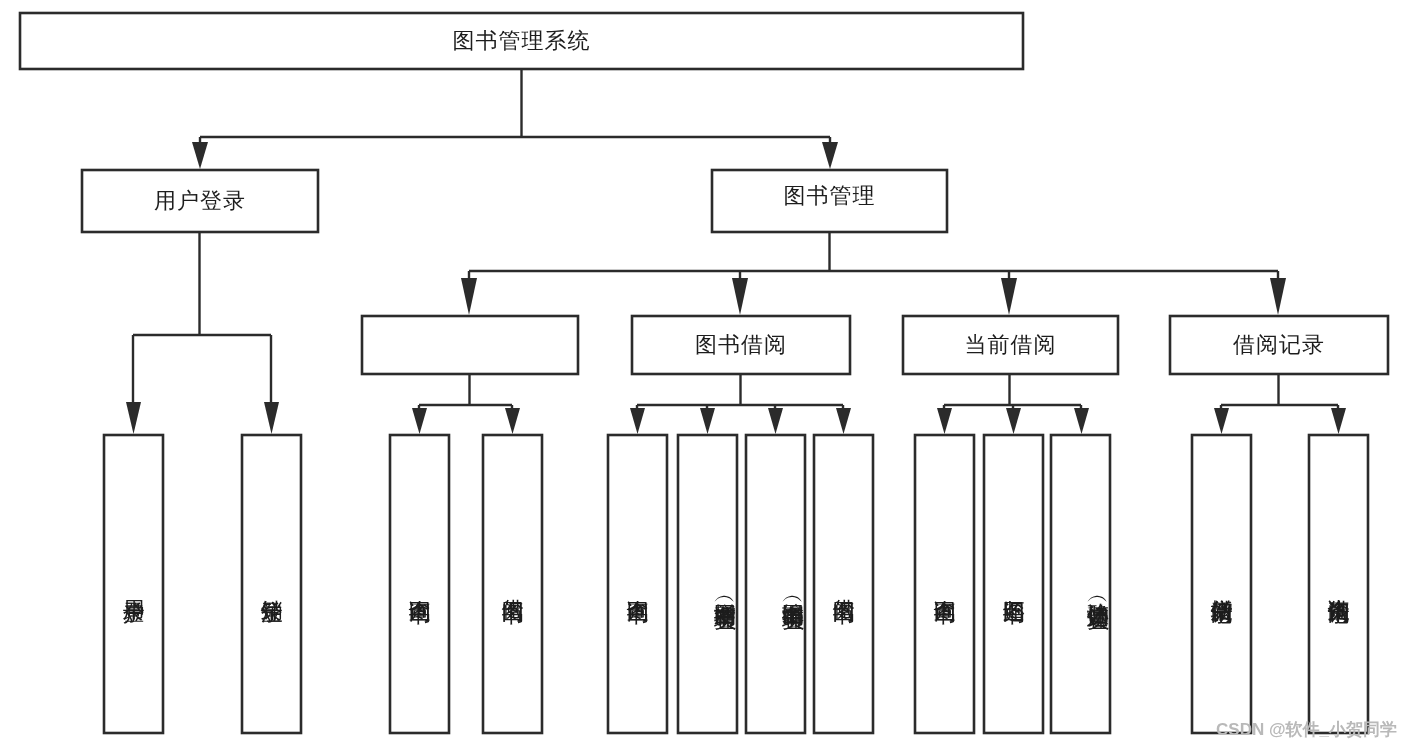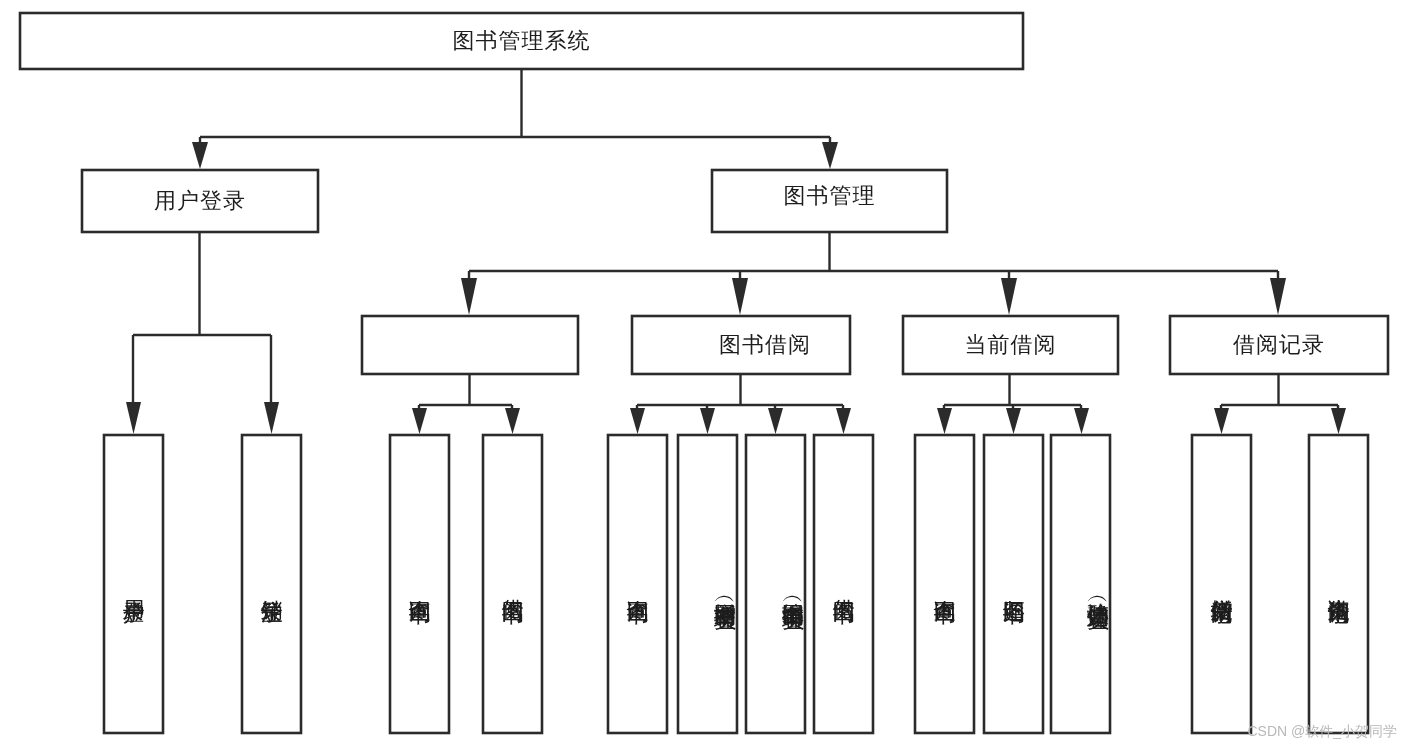--- a/index.html
+++ b/index.html
@@ -67,24 +67,25 @@
     color: #1d1d1d;
     letter-spacing: 1px;
     pointer-events: none;
     border-radius: 17px;
   }
   .watermark {
     position: absolute;
     right: 8px;
     bottom: 6px;
     font-family: "Liberation Sans", "DejaVu Sans", sans-serif;
-    font-size: 14px;
+    font-size: 17px;
     color: #b9b9b9;
     white-space: nowrap;
     user-select: none;
+    font-weight: bold;
   }
 </style>
 </head>
 <body>
 
 <div id="diagram-root">
 
   <svg class="diagram" viewBox="0 0 1405 747">
 
     <g>
@@ -186,21 +187,21 @@
     <rect class="node-box" x="1051" y="435" width="59" height="298"></rect>
     <rect class="node-box" x="1192" y="435" width="59" height="298"></rect>
     <rect class="node-box" x="1309" y="435" width="59" height="298"></rect>
   </svg>
 
   <div class="h-label" style="left:20px; top:13px; width:1003px; height:56px;">图书管理系统</div>
 
   <div class="h-label" style="left:82px; top:170px; width:236px; height:62px;">用户登录</div>
   <div class="h-label" style="left:712px; top:170px; width:235px; height:52px;">图书管理</div>
 
-  <div class="h-label" style="left:632px; top:316px; width:218px; height:58px;padding-left:24px;">图书借阅</div>
+  <div class="h-label" style="left:632px; top:316px; width:218px; height:58px;">图书借阅</div>
   <div class="h-label" style="left:903px; top:316px; width:215px; height:58px;">当前借阅</div>
   <div class="h-label" style="left:1170px; top:316px; width:218px; height:58px;">借阅记录</div>
 
   <div class="vertical-label" style="left:104px; top:435px; width:59px; height:298px;">用户登录</div>
   <div class="vertical-label" style="left:242px; top:435px; width:59px; height:298px;">注销登录</div>
   <div class="vertical-label" style="left:390px; top:435px; width:59px; height:298px;">查询图书</div>
   <div class="vertical-label" style="left:483px; top:435px; width:59px; height:298px;">借阅图书</div>
   <div class="vertical-label" style="left:608px; top:435px; width:59px; height:298px;">查询图书</div>
   <div class="vertical-label" style="left:678px; top:435px; width:59px; height:298px; align-items:flex-start; padding-top:10px; box-sizing:border-box;">新增图书（管理员）</div>
   <div class="vertical-label" style="left:746px; top:435px; width:59px; height:298px; align-items:flex-start; padding-top:10px; box-sizing:border-box;">编辑图书（管理员）</div>

